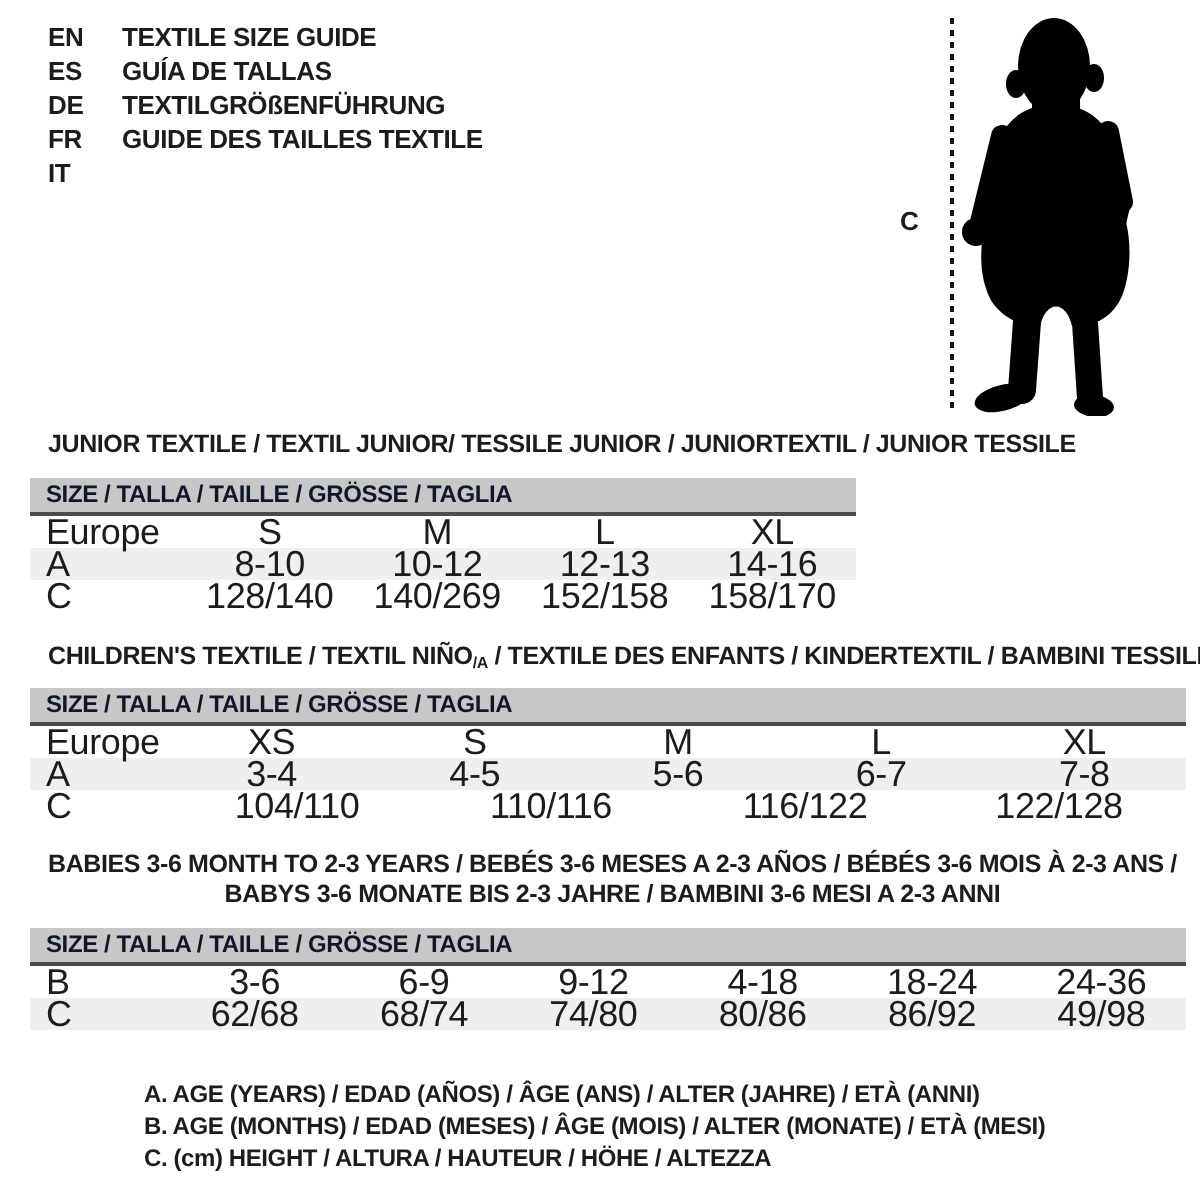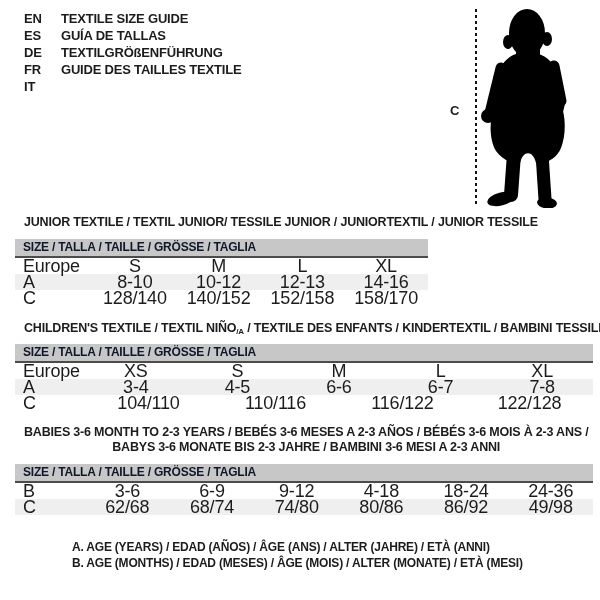--- a/index.html
+++ b/index.html
@@ -107,21 +107,21 @@
   <div class="trow shaded">
     <span class="tlabel">A</span>
     <span class="tcell">8-10</span>
     <span class="tcell">10-12</span>
     <span class="tcell">12-13</span>
     <span class="tcell">14-16</span>
   </div>
   <div class="trow">
     <span class="tlabel">C</span>
     <span class="tcell">128/140</span>
-    <span class="tcell">140/152</span>
+    <span class="tcell">140/269</span>
     <span class="tcell">152/158</span>
     <span class="tcell">158/170</span>
   </div>
 </div>
 
 <div class="abs sec-title" style="left:24px;top:321px;">
   <span>CHILDREN'S TEXTILE / TEXTIL NIÑO</span><span class="subscript">/A</span><span> / TEXTILE DES ENFANTS / KINDERTEXTIL / BAMBINI TESSILE</span>
 </div>
 <div class="abs size-table" style="left:15px;top:344px;width:578px;">
   <div class="thead">SIZE / TALLA / TAILLE / GRÖSSE / TAGLIA</div>
@@ -130,21 +130,21 @@
     <span class="tcell">XS</span>
     <span class="tcell">S</span>
     <span class="tcell">M</span>
     <span class="tcell">L</span>
     <span class="tcell">XL</span>
   </div>
   <div class="trow shaded">
     <span class="tlabel">A</span>
     <span class="tcell">3-4</span>
     <span class="tcell">4-5</span>
-    <span class="tcell">6-6</span>
+    <span class="tcell">5-6</span>
     <span class="tcell">6-7</span>
     <span class="tcell">7-8</span>
   </div>
   <div class="trow">
     <span class="tlabel">C</span>
     <span class="tcell">104/110</span>
     <span class="tcell">110/116</span>
     <span class="tcell">116/122</span>
     <span class="tcell">122/128</span>
   </div>
@@ -172,13 +172,14 @@
     <span class="tcell">74/80</span>
     <span class="tcell">80/86</span>
     <span class="tcell">86/92</span>
     <span class="tcell">49/98</span>
   </div>
 </div>
 
 <div class="abs footnotes">
   <div>A. AGE (YEARS) / EDAD (AÑOS) / ÂGE (ANS) / ALTER (JAHRE) / ETÀ (ANNI)</div>
   <div>B. AGE (MONTHS) / EDAD (MESES) / ÂGE (MOIS) / ALTER (MONATE) / ETÀ (MESI)</div>
+  <div>C. (cm) HEIGHT / ALTURA / HAUTEUR / HÖHE / ALTEZZA</div>
 </div>
 
 </body></html>

